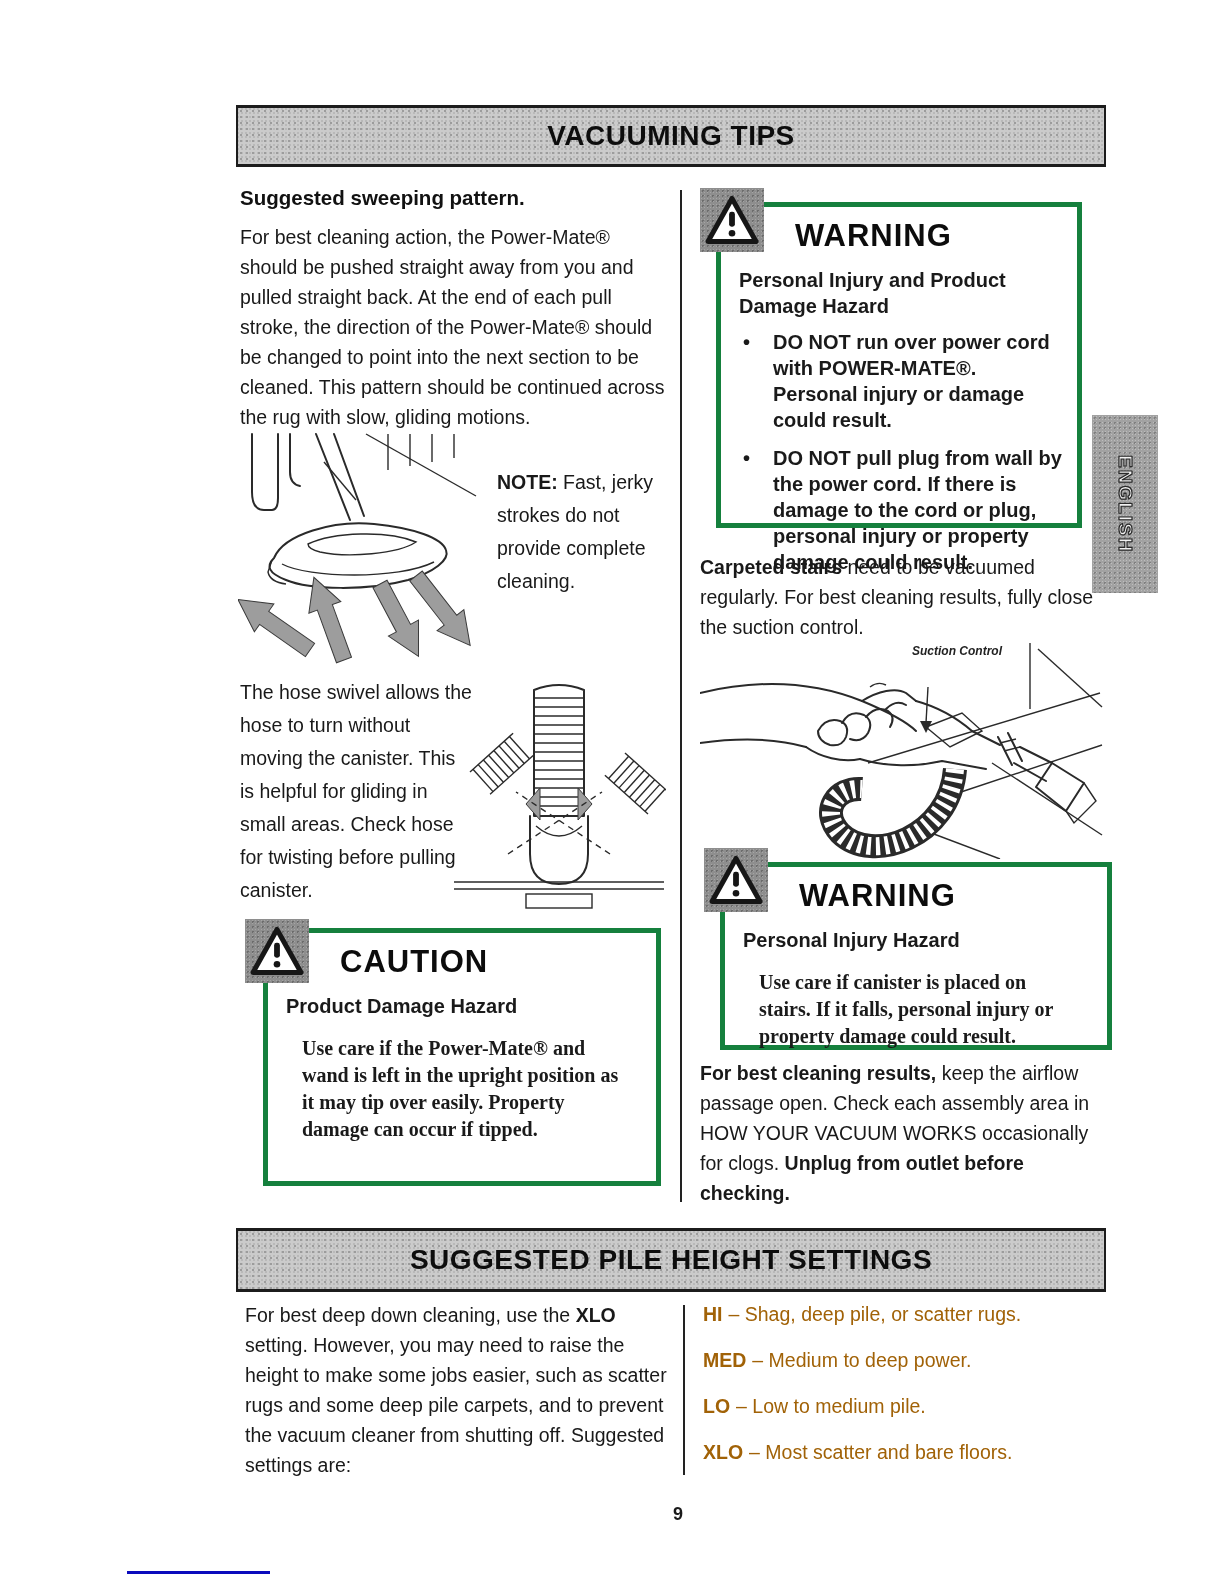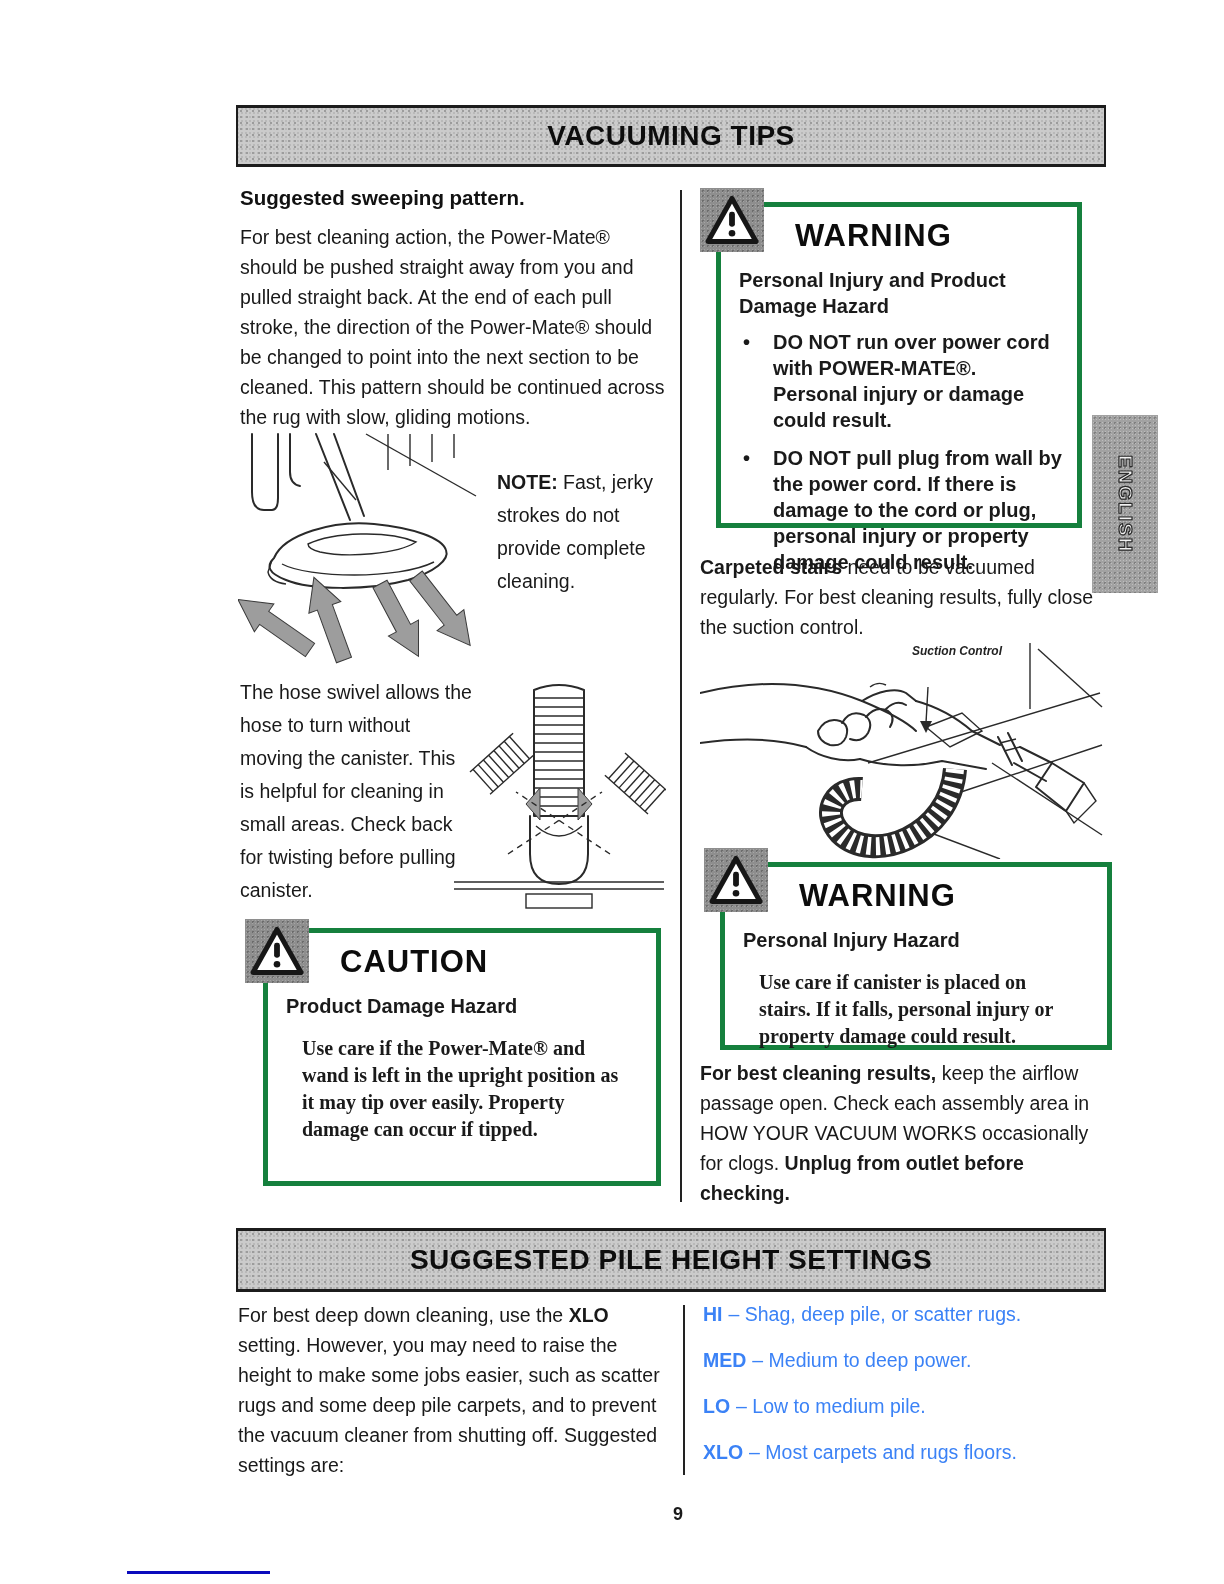--- a/index.html
+++ b/index.html
@@ -51,21 +51,21 @@
     background-image:radial-gradient(#7f7f7f 1px, transparent 1px),radial-gradient(#bdbdbd 1px, transparent 1px);
     background-size:5px 5px,3px 3px;
     display:flex;align-items:center;justify-content:center;
   }
   .english-tab span{
     writing-mode:vertical-rl;text-orientation:sideways;
     font-weight:bold;font-size:19px;letter-spacing:2px;
     color:#f2f2f2;-webkit-text-stroke:1.2px #2a2a2a;
     text-shadow:0 0 1px #000;
   }
-  .settings-row{font-size:19.5px;line-height:25px;margin-bottom:21px;color:#3b82f6;}
+  .settings-row{font-size:19.5px;line-height:25px;margin-bottom:21px;color:#a16207;}
   .settings-row .lbl{font-weight:bold;margin-right:6px;}
   .pagenum{font-size:18px;font-weight:bold;text-align:center;}
   .blue-rule{background:#0b0bbd;height:3px;}
   .suction-label{font-size:12px;line-height:21px;font-style:italic;font-weight:bold;color:#222;}
   svg .ink{stroke:#2a2a2a;fill:none;stroke-width:2;stroke-linecap:round;stroke-linejoin:round;}
   svg .ink-thin{stroke:#2a2a2a;fill:none;stroke-width:1.4;}
   svg .gray-arrow{fill:#9d9d9d;stroke:#3a3a3a;stroke-width:1;}
 </style>
 </head>
 <body>
@@ -105,21 +105,21 @@
       <path class="gray-arrow" transform="translate(106,228) rotate(-110)" d="M0,-8 L56,-8 L56,-17 L88,0 L56,17 L56,8 L0,8 Z"></path>
       <path class="gray-arrow" transform="translate(142,152) rotate(62)" d="M0,-8 L50,-8 L50,-17 L82,0 L50,17 L50,8 L0,8 Z"></path>
       <path class="gray-arrow" transform="translate(178,144) rotate(52)" d="M0,-8 L56,-8 L56,-17 L88,0 L56,17 L56,8 L0,8 Z"></path>
     </g>
   </svg>
 
   <div class="para tight abs" style="left:497px;top:466px;width:172px;">
     <span class="lead">NOTE:</span><span> Fast, jerky strokes do not provide complete cleaning.</span>
   </div>
 
-  <div class="para tight abs" style="left:240px;top:676px;width:232px;">The hose swivel allows the hose to turn without moving the canister. This is helpful for cleaning in small areas. Check back for twisting before pulling canister.</div>
+  <div class="para tight abs" style="left:240px;top:676px;width:232px;">The hose swivel allows the hose to turn without moving the canister. This is helpful for gliding in small areas. Check hose for twisting before pulling canister.</div>
 
   <svg class="abs" style="left:452px;top:676px;" width="214" height="238" viewBox="0 0 214 238">
 
     <path class="ink" d="M82,14 Q107,4 132,14 L132,140 L82,140 Z"></path>
     <g class="ink-thin">
       <path d="M82,22 L132,22"></path>
         <path d="M82,31 L132,31"></path>
         <path d="M82,40 L132,40"></path>
       <path d="M82,49 L132,49"></path>
         <path d="M82,58 L132,58"></path>
@@ -289,38 +289,38 @@
   </div>
 
   <div class="english-tab abs" style="left:1092px;top:415px;width:66px;height:178px;">
     <span>ENGLISH</span>
   </div>
 
   <div class="bar abs" style="left:236px;top:1228px;width:870px;height:64px;">
     <span>SUGGESTED PILE HEIGHT SETTINGS</span>
   </div>
 
-  <div class="para abs" style="left:238px;top:1300px;width:424px;">
+  <div class="para abs" style="left:245px;top:1300px;width:424px;">
     <span>For best deep down cleaning, use the </span><span class="lead">XLO</span><span> setting. However, you may need to raise the height to make some jobs easier, such as scatter rugs and some deep pile carpets, and to prevent the vacuum cleaner from shutting off. Suggested settings are:</span>
   </div>
 
   <div class="vline abs" style="left:683px;top:1305px;height:170px;"></div>
 
   <div class="abs" style="left:703px;top:1302px;width:400px;">
     <div class="settings-row">
       <span class="lbl">HI</span><span>– Shag, deep pile, or scatter rugs.</span>
     </div>
     <div class="settings-row">
       <span class="lbl">MED</span><span>– Medium to deep power.</span>
     </div>
     <div class="settings-row">
       <span class="lbl">LO</span><span>– Low to medium pile.</span>
     </div>
     <div class="settings-row">
-      <span class="lbl">XLO</span><span>– Most carpets and rugs floors.</span>
+      <span class="lbl">XLO</span><span>– Most scatter and bare floors.</span>
     </div>
   </div>
 
   <div class="pagenum abs" style="left:658px;top:1504px;width:40px;">9</div>
 
   <div class="blue-rule abs" style="left:127px;top:1571px;width:143px;"></div>
 
 </div>
 
 </body></html>

